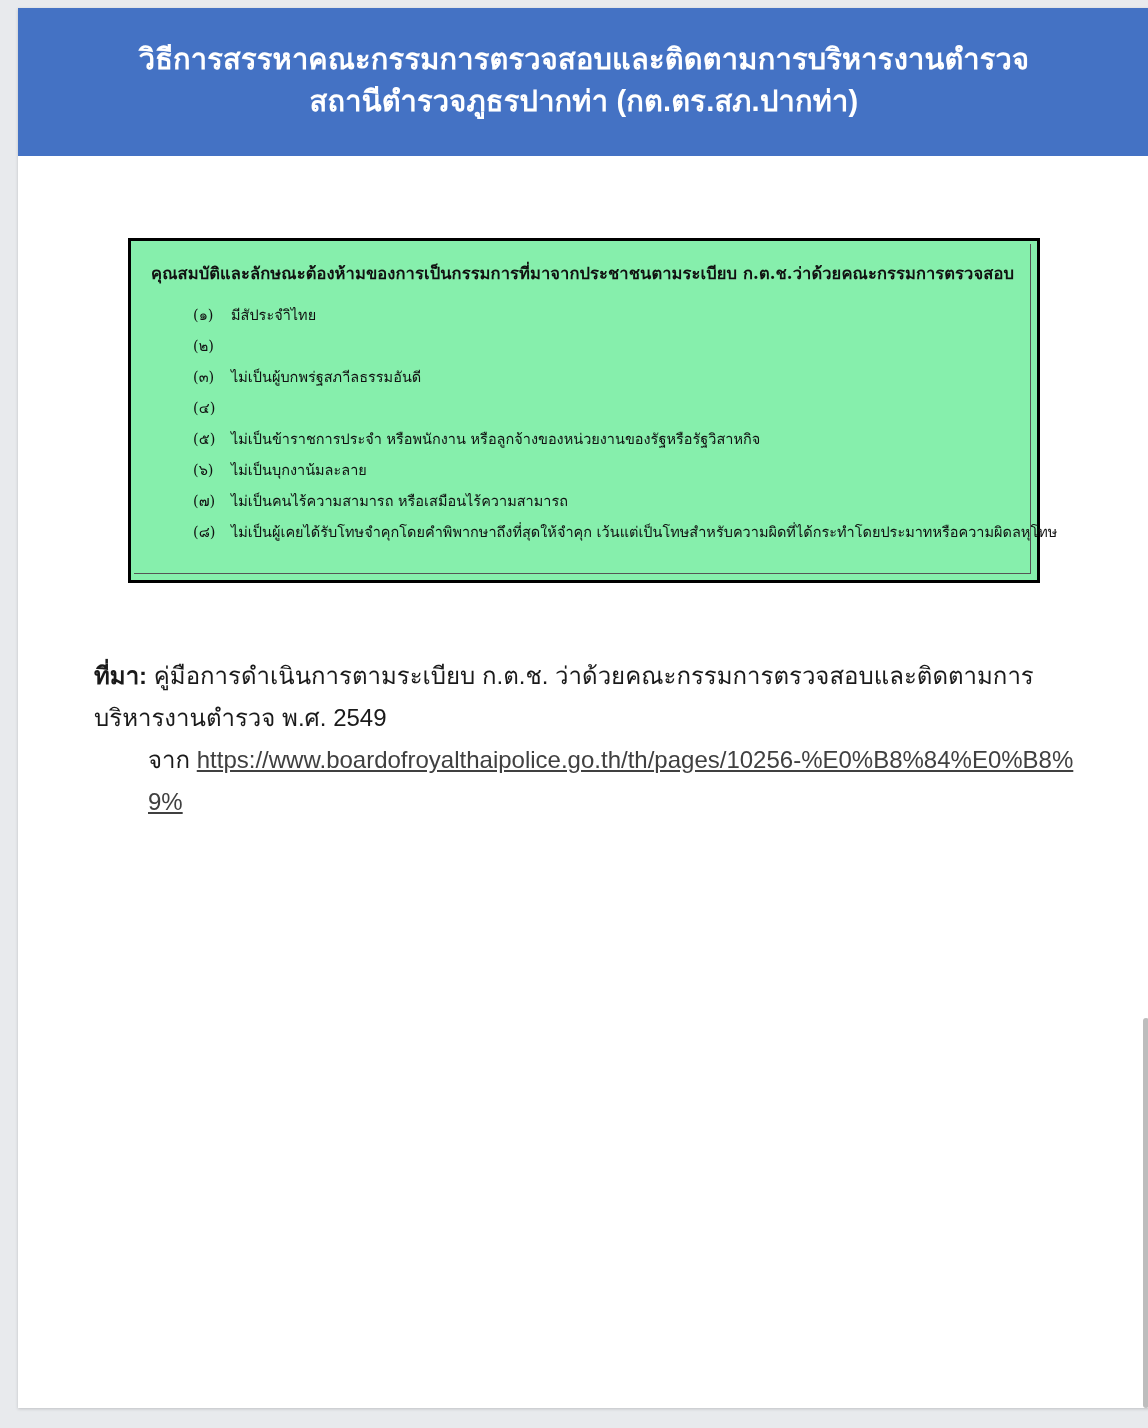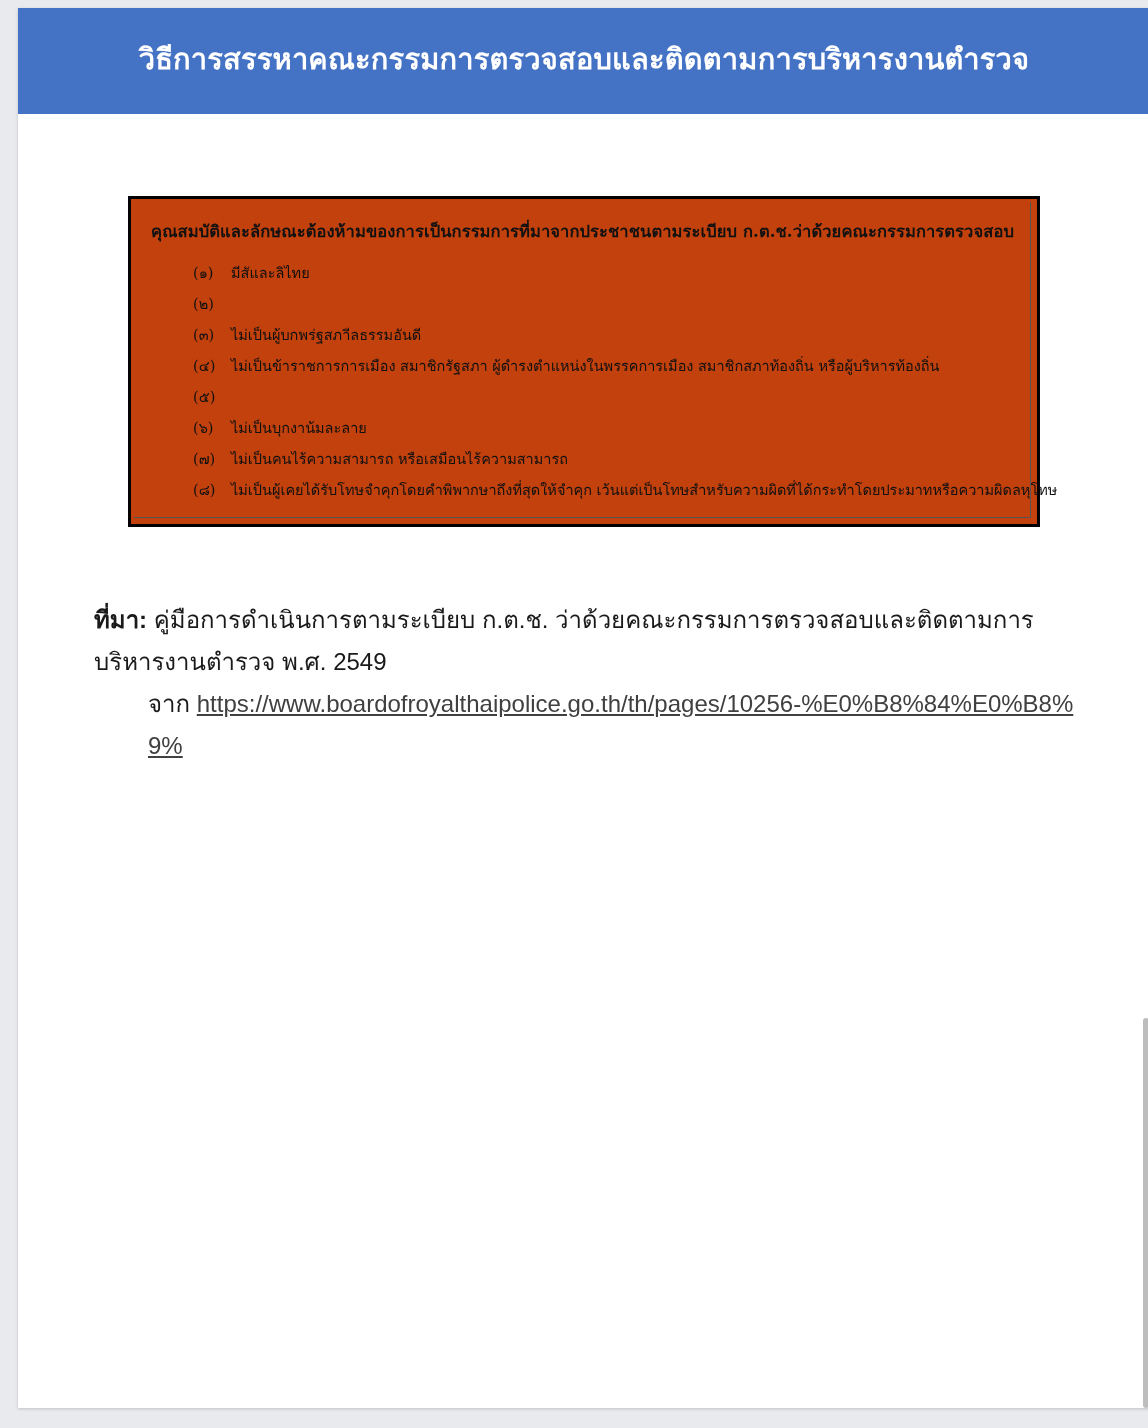--- a/index.html
+++ b/index.html
@@ -41,23 +41,23 @@
 
   
   .body-area {
     padding: 0 60px;
   }
 
   .figure {
     margin: 82px auto 0 auto;
     width: 912px;
     border: 3px solid #000000;
-    background: #c2410c;
+    background: #86efac;
     box-sizing: border-box;
-    padding: 18px 16px 18px 16px;
+    padding: 18px 16px 32px 16px;
     position: relative;
   }
   .figure::after {
     
     content: "";
     position: absolute;
     left: 3px;
     right: 6px;
     top: 3px;
     bottom: 6px;
@@ -134,47 +134,48 @@
     border-radius: 3px;
   }
 </style>
 </head>
 <body>
 
 <div class="page">
 
   <div class="banner">
     <div class="banner-line">วิธีการสรรหาคณะกรรมการตรวจสอบและติดตามการบริหารงานตำรวจ</div>
+    <div class="banner-line">สถานีตำรวจภูธรปากท่า (กต.ตร.สภ.ปากท่า)</div>
   </div>
 
   <div class="body-area">
 
     <div class="figure">
       <div class="fig-heading">
         <div>คุณสมบัติและลักษณะต้องห้ามของการเป็นกรรมการที่มาจากประชาชนตามระเบียบ ก.ต.ช.ว่าด้วยคณะกรรมการตรวจสอบ</div>
       </div>
 
       <ul class="fig-list">
         <li>
           <span class="fig-num">(๑)</span>
-          <span>มีสัและลิไทย</span>
+          <span>มีสัประจำิไทย</span>
         </li>
         <li>
           <span class="fig-num">(๒)</span>
         </li>
         <li>
           <span class="fig-num">(๓)</span>
           <span>ไม่เป็นผู้บกพร่ฐสภาีลธรรมอันดี</span>
         </li>
         <li>
           <span class="fig-num">(๔)</span>
-          <span>ไม่เป็นข้าราชการการเมือง สมาชิกรัฐสภา ผู้ดำรงตำแหน่งในพรรคการเมือง สมาชิกสภาท้องถิ่น หรือผู้บริหารท้องถิ่น</span>
         </li>
         <li>
           <span class="fig-num">(๕)</span>
+          <span>ไม่เป็นข้าราชการประจำ หรือพนักงาน หรือลูกจ้างของหน่วยงานของรัฐหรือรัฐวิสาหกิจ</span>
         </li>
         <li>
           <span class="fig-num">(๖)</span>
           <span>ไม่เป็นบุกงาน้มละลาย</span>
         </li>
         <li>
           <span class="fig-num">(๗)</span>
           <span>ไม่เป็นคนไร้ความสามารถ หรือเสมือนไร้ความสามารถ</span>
         </li>
         <li>

